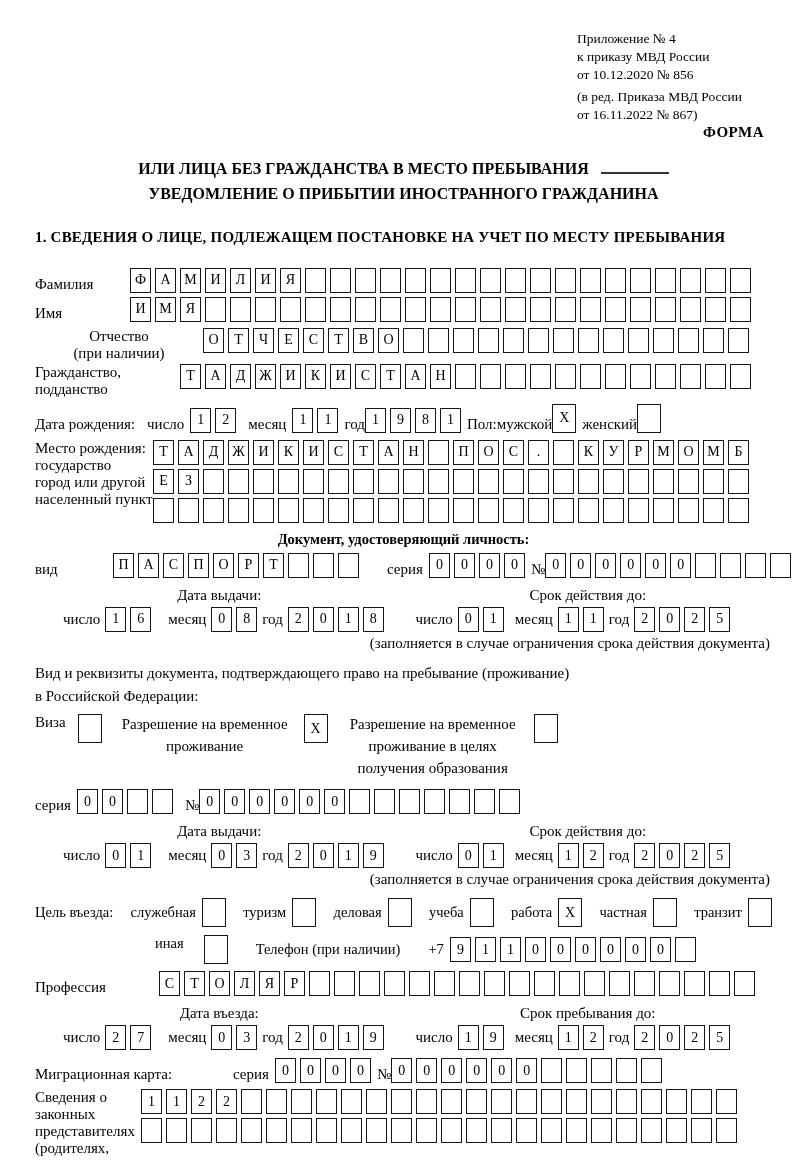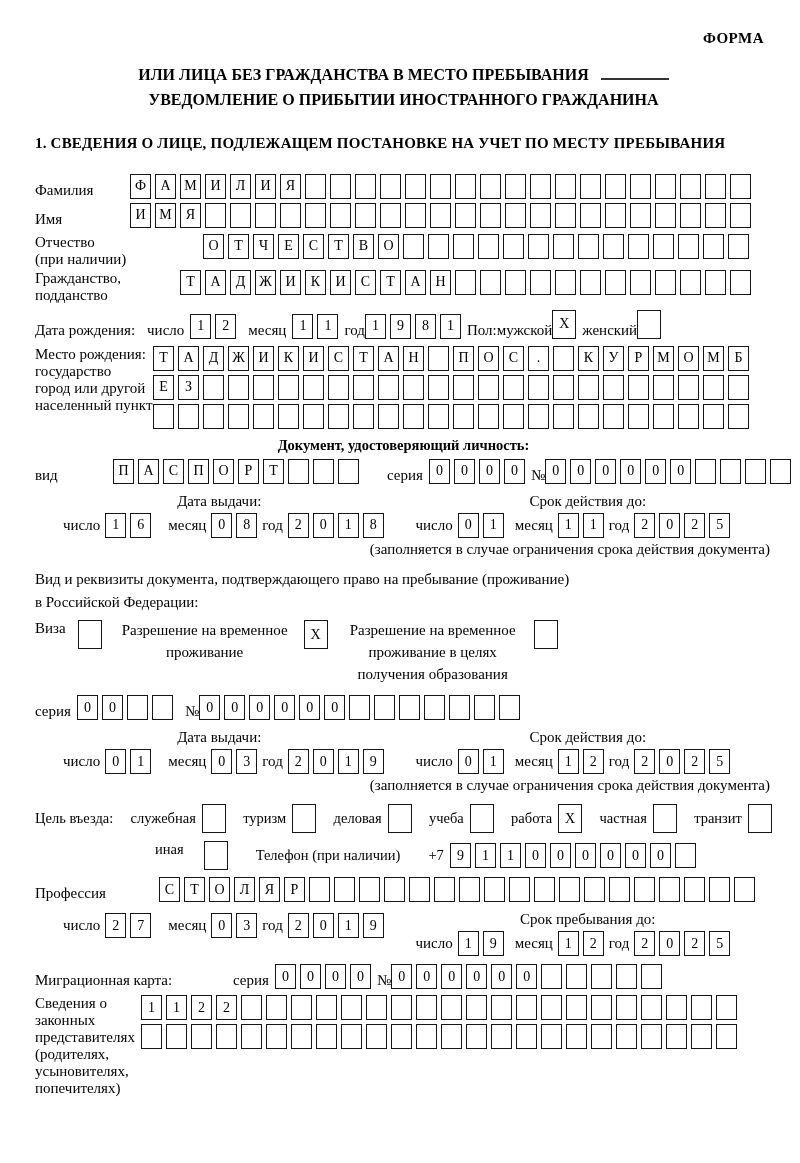--- a/index.html
+++ b/index.html
@@ -11,21 +11,21 @@
   .hdr{margin-left:auto;width:195px;font-size:13.5px;line-height:1.32;}
   .hdr .ed{margin-top:5px;}
   .forma{font-weight:bold;font-size:15px;text-align:right;padding-right:8px;letter-spacing:.5px;}
   .title{text-align:center;font-weight:bold;font-size:16px;line-height:1.55;margin-top:16px;}
   .blank{display:inline-block;width:68px;border-bottom:2.5px solid #333;height:14px;margin-left:12px;}
   .sec{font-weight:bold;font-size:15px;margin-top:22px;letter-spacing:.2px;}
   
   .row{display:flex;align-items:flex-end;margin-top:4px;font-size:15px;}
   .row.top{align-items:flex-start;}
   .lbl{flex:0 0 auto;}
-  .w95{width:95px;} .w168{width:168px;} .w145{width:145px;} .w115{width:118px;} .w105{width:106px;}
+  .w95{width:95px;} .w168{width:168px;text-align:center;} .w145{width:145px;} .w115{width:118px;} .w105{width:106px;}
   .cells{display:inline-flex;gap:4px;flex-wrap:nowrap;}
   .cell{box-sizing:border-box;flex:0 0 21px;width:21px;height:25px;border:1.8px solid #161616;
         display:inline-flex;align-items:center;justify-content:center;font-size:14px;background:#fff;}
   .cbox .cell{flex-basis:24px;width:24px;height:29px;}
   .colstack{display:inline-flex;flex-direction:column;gap:4px;}
   .ml6{margin-left:6px;} .ml12{margin-left:12px;} .ml20{margin-left:20px;} .ml28{margin-left:28px;}
   
   .datepair{display:flex;margin-top:8px;}
   .datecol{flex:1 1 50%;}
   .date-heading{text-align:center;font-size:15px;line-height:18px;}
@@ -42,20 +42,27 @@
   
   .purpose{display:flex;align-items:center;justify-content:space-between;margin-top:10px;font-size:14.5px;}
   .purpose .opt{align-items:center;gap:6px;}
   .purpose2{display:flex;align-items:center;margin-top:8px;font-size:14.5px;padding-left:100px;}
 </style>
 </head>
 <body>
 
 <div class="page">
 
+  <div class="hdr">
+    <div class="prelines">Приложение № 4
+к приказу МВД России
+от 10.12.2020 № 856</div>
+    <div class="prelines ed">(в ред. Приказа МВД России
+от 16.11.2022 № 867)</div>
+  </div>
 
   <div class="forma">ФОРМА</div>
 
   <div class="title">
     <div><span>ИЛИ ЛИЦА БЕЗ ГРАЖДАНСТВА В МЕСТО ПРЕБЫВАНИЯ</span><span class="blank"></span></div>
     <div>УВЕДОМЛЕНИЕ О ПРИБЫТИИ ИНОСТРАННОГО ГРАЖДАНИНА</div>
   </div>
 
   <div class="sec">1. СВЕДЕНИЯ О ЛИЦЕ, ПОДЛЕЖАЩЕМ ПОСТАНОВКЕ НА УЧЕТ ПО МЕСТУ ПРЕБЫВАНИЯ</div>
 
@@ -577,20 +584,21 @@
         <span class="cell"></span>
         <span class="cell"></span>
         <span class="cell"></span>
         <span class="cell"></span>
         <span class="cell"></span>
       </span>
   </div>
 
   <div class="datepair">
     <div class="datecol">
+      <div class="date-heading">Дата въезда:</div>
       <div class="date-line pl28">
         <span>число</span>
         <span class="cells">
             <span class="cell">2</span>
             <span class="cell">7</span>
           </span>
         <span class="ml12">месяц</span>
         <span class="cells">
             <span class="cell">0</span>
             <span class="cell">3</span>

